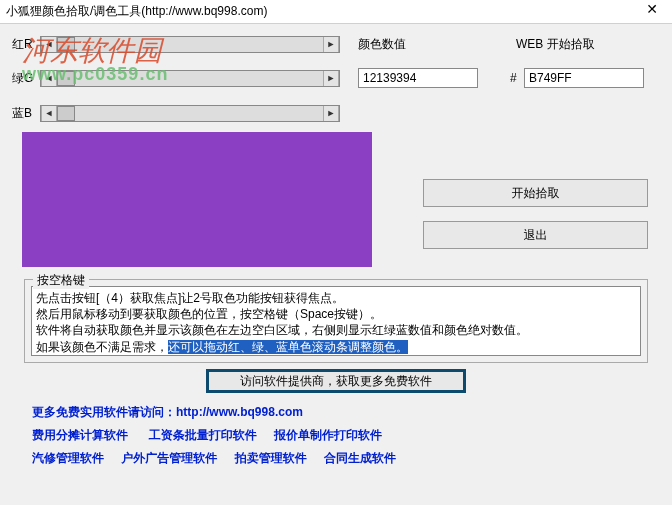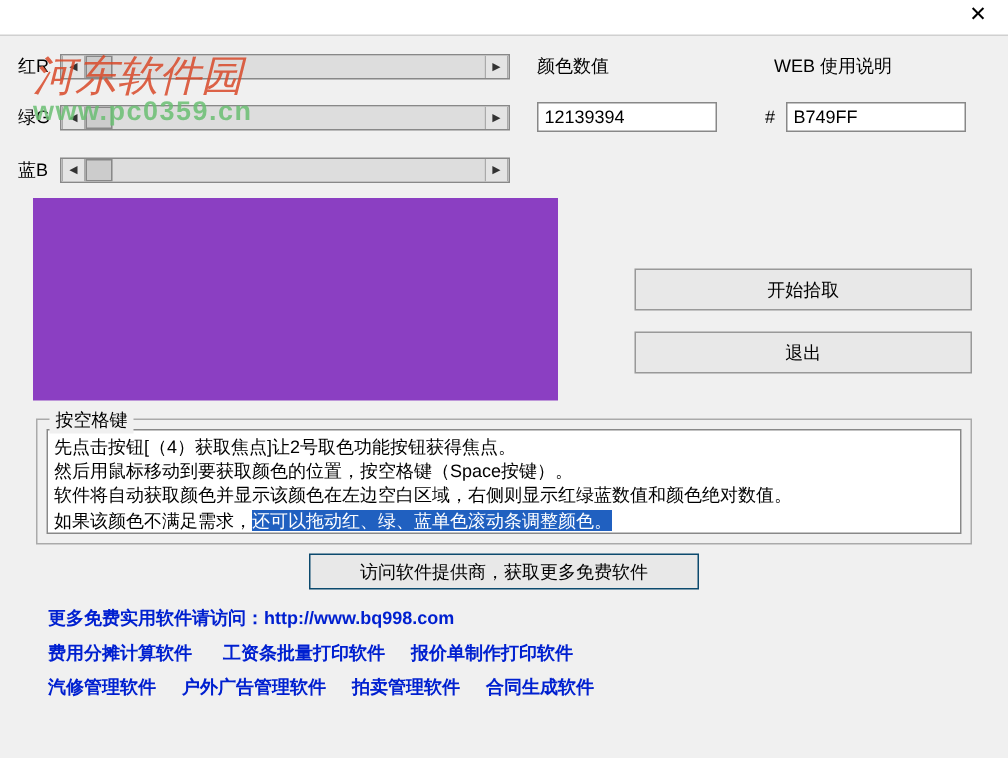--- a/index.html
+++ b/index.html
@@ -18,47 +18,48 @@
 .slider .thumb { position: absolute; top: 0; width: 18px; height: 100%; background: #ccc; border: 1px solid #888; }
 .heading { margin-left: 18px; }
 .textin { border: 1px solid #888; background: #fff; height: 20px; width: 120px; padding: 2px 4px; font-size: 12px; }
 .color-preview { margin-top: 10px; margin-left: 10px; width: 350px; height: 135px; background: #8b3fc2; }
 .right-buttons { position: absolute; right: 24px; top: 155px; display: flex; flex-direction: column; gap: 14px; }
 .right-buttons button { width: 225px; height: 28px; background: #e8e8e8; border: 1px solid #999; }
 .fieldset { border: 1px solid #aaa; margin: 12px 12px 6px 12px; padding: 6px; position: relative; }
 .fieldset .legend { position: absolute; top: -8px; left: 8px; background: #f0f0f0; padding: 0 4px; }
 .instructions { background: #fff; border: 1px solid #888; width: 100%; height: 70px; padding: 3px 4px; font-size: 12px; line-height: 1.35; overflow: hidden; font-family: SimSun, sans-serif; }
 .instructions .sel { background: #2060c0; color: #fff; }
-.visit-btn { display: block; margin: 6px auto 8px auto; width: 260px; height: 24px; background: #e8e8e8; border: 1px solid #0c4a6e; }
+.visit-btn { display: block; margin: 6px auto 8px auto; width: 260px; height: 24px; background: #e8e8e8; border: 3px solid #0c4a6e; }
 .links { padding: 0 20px; color: #0020d0; font-weight: bold; font-size: 14px; line-height: 1.9; font-family: SimSun, sans-serif; }
 .links a { color: #0020d0; text-decoration: none; margin-right: 14px; }
 .hash { display: inline-block; width: 10px; }
 </style>
 </head>
 <body>
 
 <div class="titlebar">
+  <span class="title">小狐狸颜色拾取/调色工具(http://www.bq998.com)</span>
   <span class="close">✕</span>
 </div>
 
 <div class="content">
   <div class="watermark">河东软件园</div>
   <div class="watermark2">www.pc0359.cn</div>
 
   <div class="row" style="margin-top:2px;">
     <span class="lbl">红R</span>
     <div class="slider">
       <div class="arrow">◄</div>
       <div class="track">
           <div class="thumb" style="left:0%"></div>
         </div>
       <div class="arrow">►</div>
     </div>
     <span class="heading">颜色数值</span>
-    <span class="heading" style="margin-left:110px;">WEB 使用说明</span>
+    <span class="heading" style="margin-left:110px;">WEB 开始拾取</span>
   </div>
 
   <div class="row" style="margin-top:14px;">
     <span class="lbl">绿G</span>
     <div class="slider">
       <div class="arrow">◄</div>
       <div class="track">
           <div class="thumb" style="left:0%"></div>
         </div>
       <div class="arrow">►</div>

